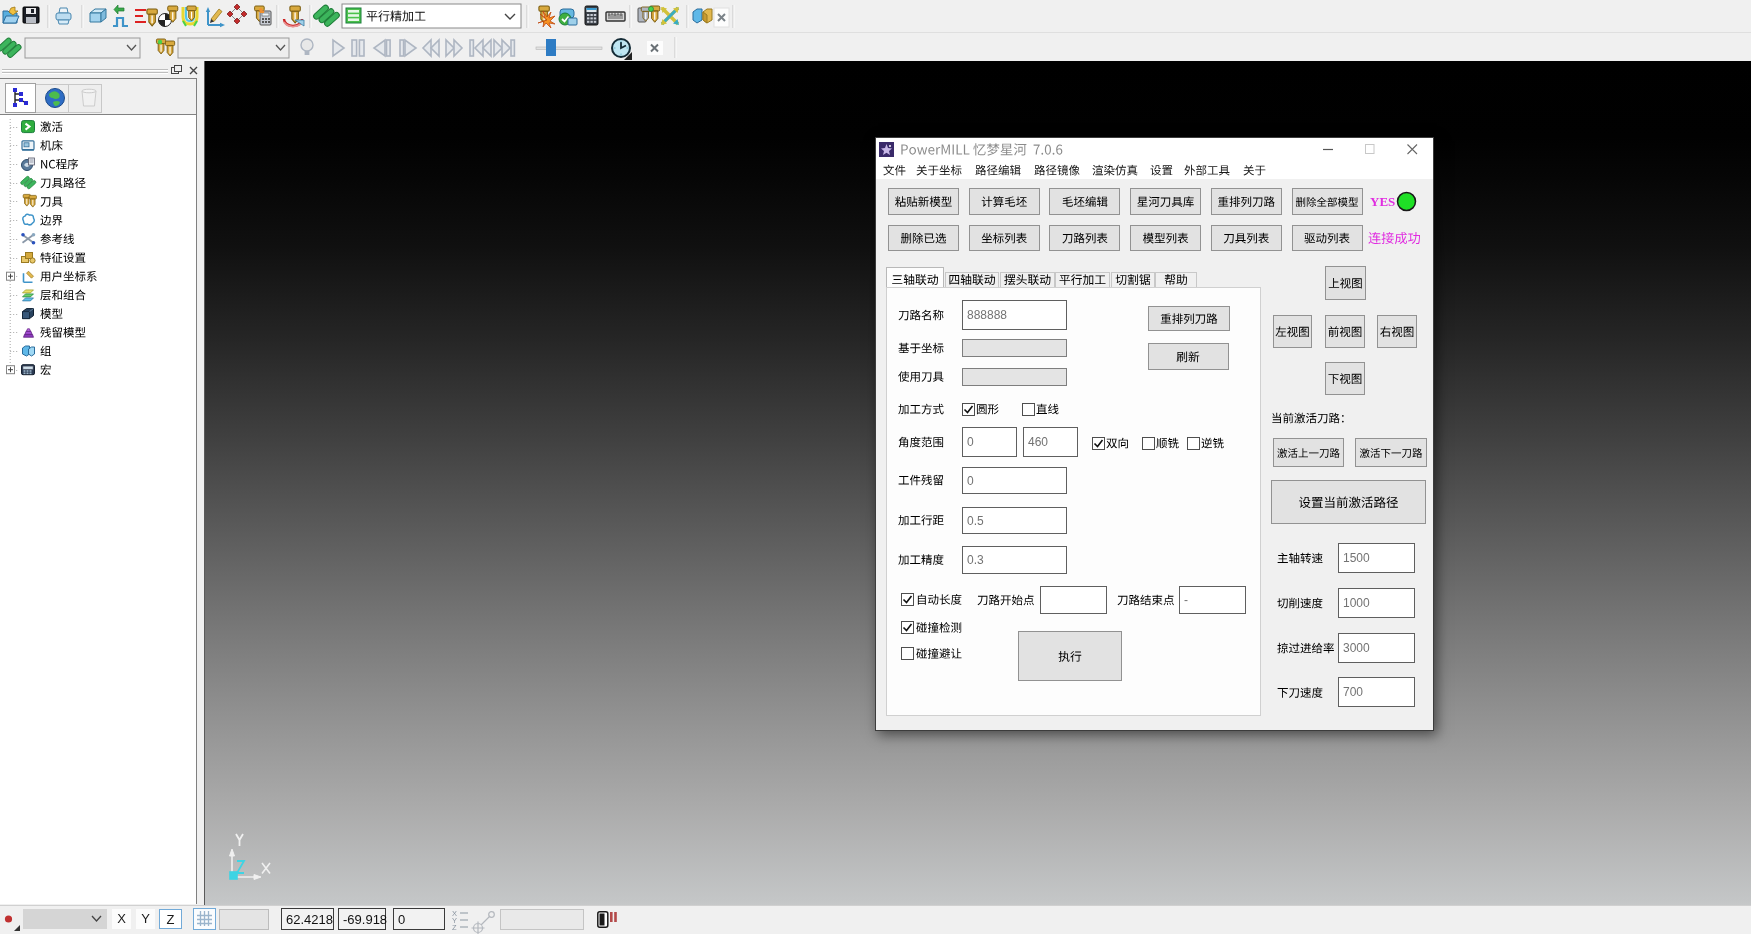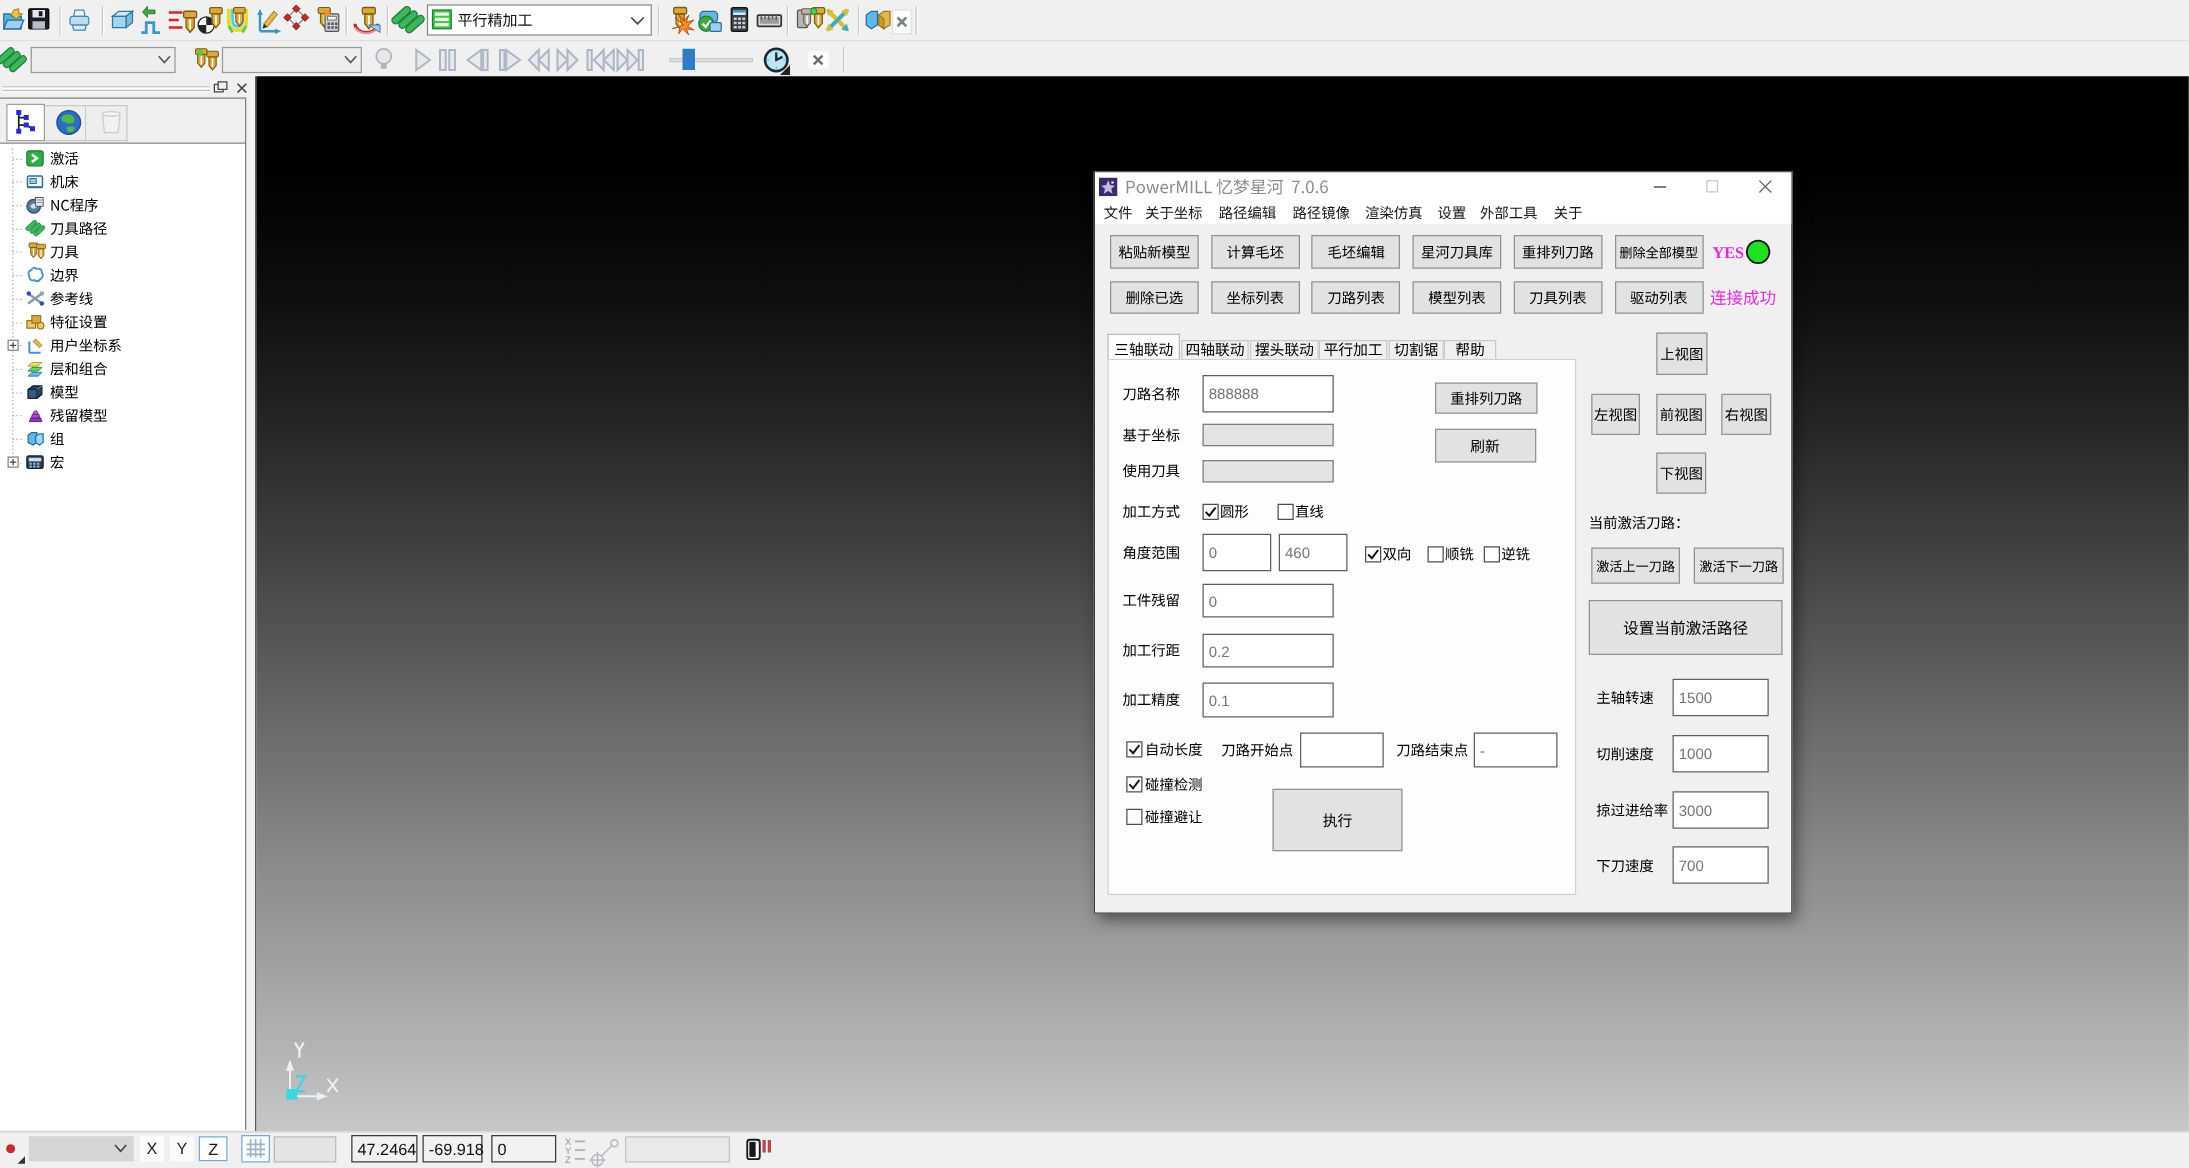--- a/index.html
+++ b/index.html
@@ -516,21 +516,21 @@
     <div class="abs" style="left:136px;top:909px;width:19px;height:20px;background:#fcfcfc;color:#1a1a1a;font-size:13px;text-align:center;line-height:20px">Y</div>
     <div class="abs" style="left:159px;top:909px;width:23px;height:20px;border:1px solid #72aad8;background:#fff;color:#1a1a1a;font-size:13px;text-align:center;line-height:20px">Z</div>
     <div class="abs" style="left:193px;top:908px;width:23px;height:22px;border:1px solid #72aad8;background:#fafcfe"></div>
     <svg class="abs" style="left:197px;top:911px" width="16" height="16">
       <g stroke="#9ab4cc" stroke-width="1.3">
         <path d="M0 4.5 H15 M0 8.5 H15 M0 12.5 H15 M3.5 0 V15 M7.5 0 V15 M11.5 0 V15"></path>
       </g>
     </svg>
     <div class="abs" style="left:219px;top:909px;width:50px;height:21px;background:#e4e4e4;border:1px solid #bcbcbc"></div>
     <div class="abs" style="left:281px;top:908px;width:53px;height:22px;background:#f2f2f2;border:1px solid #3a3a3a;font-size:13px;color:#111">
-      <span style="position:absolute;left:4px;top:3px">47.2464</span>
+      <span style="position:absolute;left:4px;top:3px">62.4218</span>
     </div>
     <div class="abs" style="left:338px;top:908px;width:48px;height:22px;background:#f2f2f2;border:1px solid #3a3a3a;font-size:13px;color:#111">
       <span style="position:absolute;left:4px;top:3px">-69.918</span>
     </div>
     <div class="abs" style="left:393px;top:908px;width:52px;height:22px;background:#f2f2f2;border:1px solid #3a3a3a;font-size:13px;color:#111">
       <span style="position:absolute;left:4px;top:3px">0</span>
     </div>
     <div class="abs" style="left:500px;top:909px;width:84px;height:21px;background:#e9e9e9;border:1px solid #c4c4c4"></div>
     <div id="dlg" class="abs"></div>
     <div class="abs" style="left:876px;top:138px;width:557px;height:41px;background:#fff;z-index:41"></div>
@@ -592,24 +592,24 @@
     <div class="cb" style="left:1092px;top:437px"></div>
     <svg class="abs" style="left:1093px;top:438px;z-index:42" width="11" height="11">
       <path d="M1.5 5.5 L4.5 8.5 L9.5 2" fill="none" stroke="#111" stroke-width="1.6"></path>
     </svg>
     <div class="cb" style="left:1142px;top:437px"></div>
     <div class="cb" style="left:1187px;top:437px"></div>
     <div class="inp" style="left:962px;top:467px;width:105px;height:27px;font-size:12px">
       <span>0</span>
     </div>
     <div class="inp" style="left:962px;top:507px;width:105px;height:27px;font-size:12px">
-      <span>0.2</span>
+      <span>0.5</span>
     </div>
     <div class="inp" style="left:962px;top:546px;width:105px;height:28px;font-size:12px">
-      <span>0.1</span>
+      <span>0.3</span>
     </div>
     <div class="cb" style="left:901px;top:593px"></div>
     <svg class="abs" style="left:902px;top:594px;z-index:42" width="11" height="11">
       <path d="M1.5 5.5 L4.5 8.5 L9.5 2" fill="none" stroke="#111" stroke-width="1.6"></path>
     </svg>
     <div class="inp" style="left:1040px;top:586px;width:67px;height:28px;font-size:12px"></div>
     <div class="inp" style="left:1179px;top:586px;width:67px;height:28px;font-size:12px">
       <span>-</span>
     </div>
     <div class="cb" style="left:901px;top:621px"></div>

